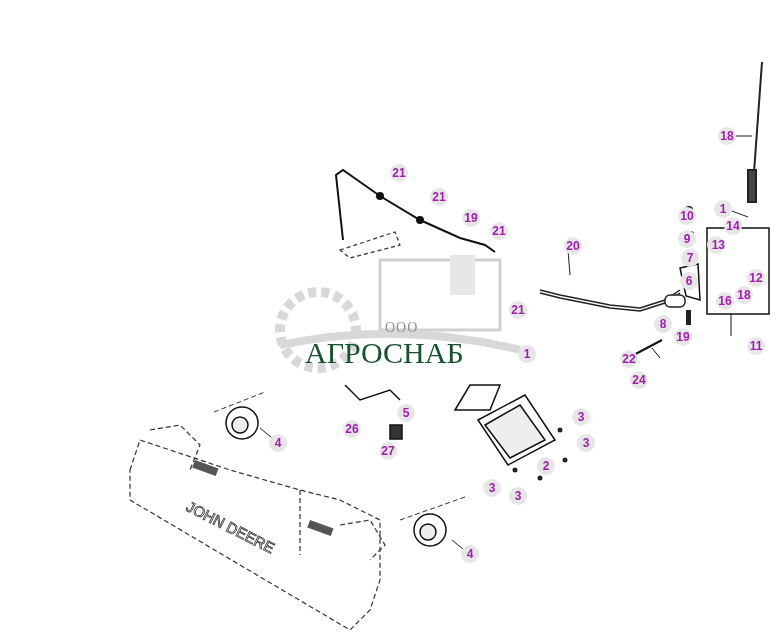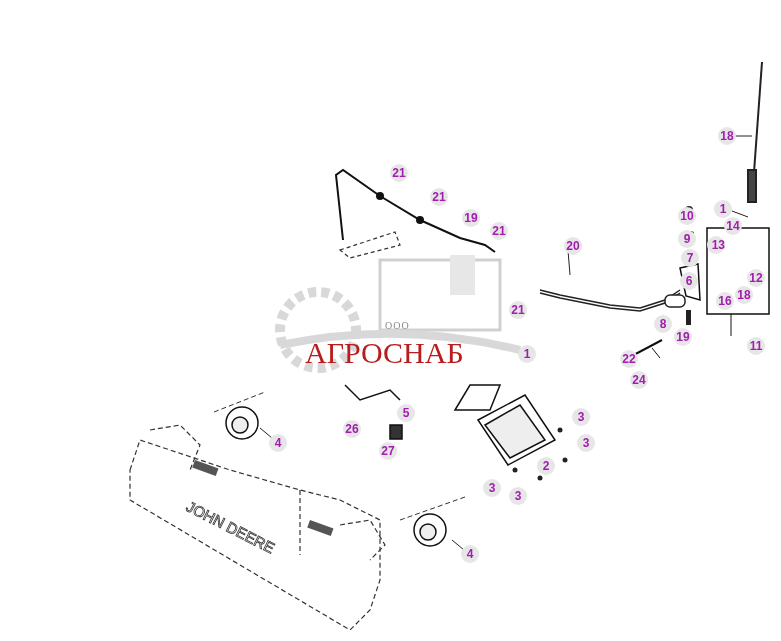--- a/index.html
+++ b/index.html
@@ -1,21 +1,21 @@
 <!DOCTYPE html>
 <html><head>
 <meta charset="utf-8">
 <style>
   html, body { margin:0; padding:0; background:#ffffff; }
   body { width:781px; height:641px; position:relative; overflow:hidden; font-family:"Liberation Sans", sans-serif; }
   svg { position:absolute; left:0; top:0; }
   .callout { position:absolute; width:18px; height:18px; margin-left:-9px; margin-top:-9px; border-radius:50%;
     background:#e6e6e6; color:#a21caf; font-size:12px; line-height:18px; text-align:center; font-family:"Liberation Sans", sans-serif;font-weight:bold; }
-  .wm-ooo { position:absolute; left:385px; top:320px; font-size:10px; color:#8c8c8c; font-family:"Liberation Serif", serif; letter-spacing:1px; }
-  .wm-name { position:absolute; left:305px; top:336px; font-size:30px; color:#b91c1c; font-family:"Liberation Serif", serif; letter-spacing:0px; }
+  .wm-ooo { position:absolute; left:385px; top:320px; font-size:14px; color:#8c8c8c; font-family:"Liberation Serif", serif; letter-spacing:1px; }
+  .wm-name { position:absolute; left:305px; top:336px; font-size:30px; color:#14532d; font-family:"Liberation Serif", serif; letter-spacing:0px; }
 </style>
 </head>
 <body>
 
 <svg width="781" height="641" viewBox="0 0 781 641">
 
   <g opacity="0.45" stroke="#999" fill="#bbb">
     <circle cx="318" cy="330" r="38" fill="none" stroke="#aaa" stroke-width="10" stroke-dasharray="8 5"></circle>
     <rect x="380" y="260" width="120" height="70" fill="none" stroke-width="3"></rect>
     <rect x="450" y="255" width="25" height="40" fill="#ccc" stroke="none"></rect>

